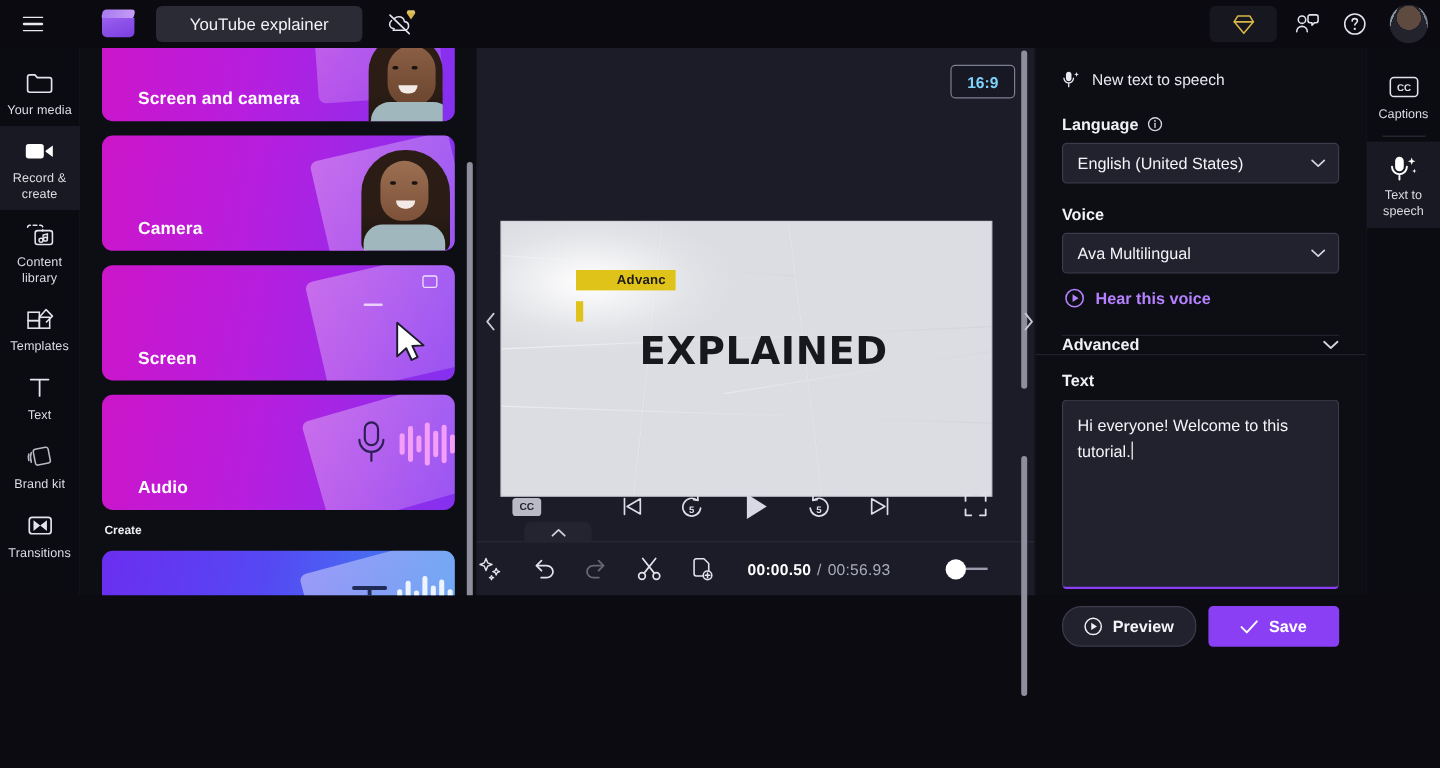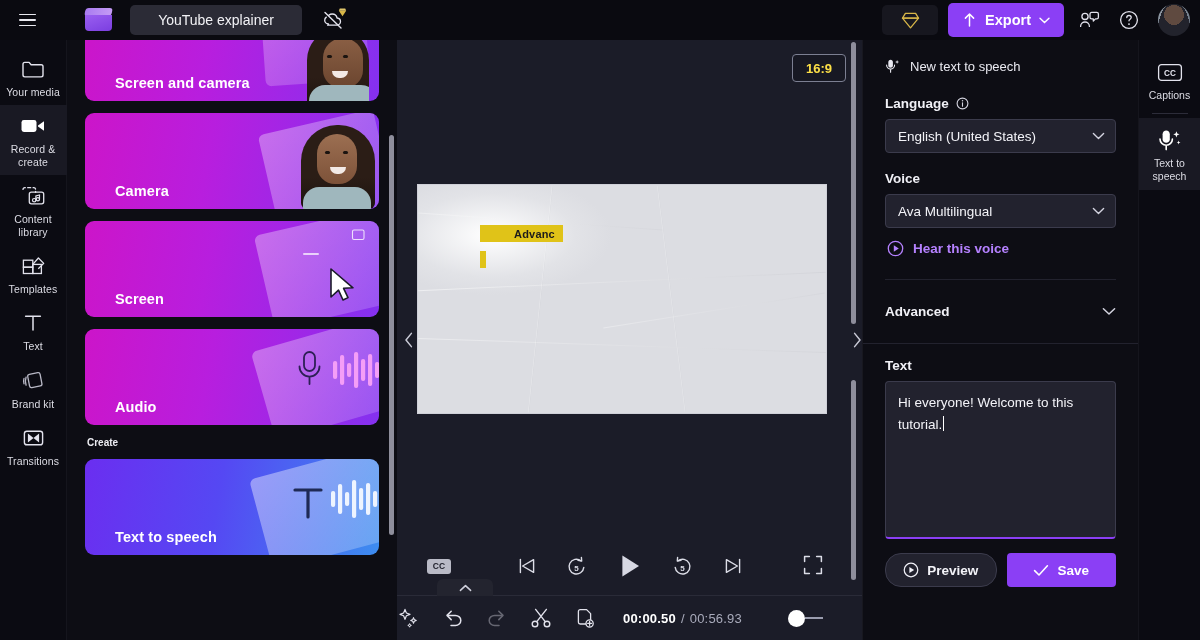--- a/index.html
+++ b/index.html
@@ -4,21 +4,21 @@
 <style>
   * { box-sizing: border-box; margin: 0; padding: 0; }
   html, body {
     width: 1200px; height: 640px;
     background: #0b0b11;
     font-family: "Liberation Sans", sans-serif;
     overflow: hidden;
     color: #fff;
     -webkit-font-smoothing: antialiased;
   }
-  .app { position: relative; width: 1200px; height: 640px; display: flex; flex-direction: column; }
+  .app { position: relative; width: 1200px; height: 496px; display: flex; flex-direction: column; }
 
   
   .topbar {
     height: 40px; flex: 0 0 40px;
     background: #0a0a10;
     display: flex; align-items: center;
     padding: 0 10px 0 14px;
     position: relative;
   }
   .hamburger { width: 26px; height: 26px; display:flex; flex-direction:column; justify-content:center; align-items:center; gap:4px; cursor:pointer; margin-right: 44px;}
@@ -116,21 +116,21 @@
   .section-head { font-size: 10px; font-weight: 700; color:#ececf2; margin: 4px 0 11px 2px; }
 
   
   .center {
     flex: 1 1 auto; background:#1b1c28; position: relative; display:flex; flex-direction:column; min-width:0;
   }
   .center-top { flex: 1 1 auto; position: relative; }
   .ratio-chip {
     position:absolute; right: 16px; top: 14px; height: 28px; min-width: 54px; padding: 0 12px;
     border: 1px solid #7c7f92; border-radius: 4px; display:flex; align-items:center; justify-content:center;
-    font-size: 13px; font-weight: 700; color:#fde047; background: rgba(0,0,0,.12); cursor:pointer;
+    font-size: 13px; font-weight: 700; color:#7dd3fc; background: rgba(0,0,0,.12); cursor:pointer;
   }
   .stage {
     position:absolute; left: 20px; top: 144px; width: 410px; height: 230px;
     border: 1px solid #cfd0d8; overflow:hidden;
     background:
       radial-gradient(ellipse 120px 60px at 18% 22%, #ffffff 0%, #e2e3e7 70%, #dcdde2 100%),
       radial-gradient(ellipse 160px 90px at 78% 18%, #fdfdfe 0%, #e6e7ec 80%),
       radial-gradient(ellipse 140px 70px at 35% 78%, #f7f7f9 0%, #dedfe5 80%),
       radial-gradient(ellipse 150px 80px at 86% 86%, #fafafb 0%, #e1e2e8 80%),
       linear-gradient(130deg,#f6f6f8 0%,#e7e8ec 40%,#f3f3f6 65%,#e2e3e9 100%);
@@ -263,29 +263,20 @@
     </div>
 
     <div class="topbar-right">
       <div class="premium-btn">
         <svg width="19" height="17" viewBox="0 0 19 17">
           <path d="M1.5 6.2h16l-8 9.6z" fill="none" stroke="#d8b648" stroke-width="1.3" stroke-linejoin="round"></path>
           <path d="M4.4 1.4h10.2l2.9 4.8h-16z" fill="none" stroke="#d8b648" stroke-width="1.3" stroke-linejoin="round"></path>
         </svg>
       </div>
 
-      <div class="export-btn">
-        <svg width="15" height="16" viewBox="0 0 15 16">
-          <path d="M7.5 14V2M7.5 2 3.4 6.1M7.5 2l4.1 4.1" stroke="#fff" stroke-width="1.5" stroke-linecap="round" stroke-linejoin="round"></path>
-        </svg>
-        <span>Export</span>
-        <svg width="11" height="7" viewBox="0 0 11 7">
-          <path d="M1 1.2 5.5 5.6 10 1.2" stroke="#fff" stroke-width="1.4" fill="none" stroke-linecap="round"></path>
-        </svg>
-      </div>
 
       <div class="icon-btn">
         <svg width="22" height="20" viewBox="0 0 22 20" fill="none">
           <circle cx="7" cy="6.4" r="3.1" stroke="#e2e2ec" stroke-width="1.3"></circle>
           <path d="M2.6 16.4c0-2.6 2-4.4 4.4-4.4s4.4 1.8 4.4 4.4" stroke="#e2e2ec" stroke-width="1.3" stroke-linecap="round"></path>
           <path d="M13.6 2.4h5.2c.9 0 1.6.7 1.6 1.6v3.3c0 .9-.7 1.6-1.6 1.6h-1.3l-2.2 2.1V8.9h-1.7c-.9 0-1.6-.7-1.6-1.6V4c0-.9.7-1.6 1.6-1.6z" stroke="#e2e2ec" stroke-width="1.3" stroke-linejoin="round"></path>
         </svg>
       </div>
 
       <div class="icon-btn">
@@ -489,20 +480,21 @@
         <div class="stage">
           <div class="crease" style="left:0; top:42%; width:100%; height:1.4px; transform:rotate(-2.6deg); opacity:.55;"></div>
           <div class="crease" style="left:0; top:70%; width:100%; height:1.2px; transform:rotate(2deg); opacity:.45;"></div>
           <div class="crease" style="left:30%; top:0; width:1.3px; height:100%; transform:rotate(6deg); opacity:.4;"></div>
           <div class="crease" style="left:62%; top:0; width:1.2px; height:100%; transform:rotate(-7deg); opacity:.35;"></div>
           <div class="crease" style="left:0; top:16%; width:60%; height:1.1px; transform:rotate(4deg); opacity:.35;"></div>
           <div class="crease" style="left:45%; top:55%; width:55%; height:1.2px; transform:rotate(-9deg); opacity:.35;"></div>
 
           <div class="hl-tag">Advanc</div>
           <div class="hl-bar"></div>
+          <div class="stage-title">EXPLAINED</div>
         </div>
       </div>
 
       <div class="player-bar">
         <div class="cc-chip">CC</div>
 
         <div class="transport">
           <div class="tbtn">
             <svg width="20" height="20" viewBox="0 0 20 20" fill="none">
               <path d="M3.4 3.4v13.2" stroke="#dcdde7" stroke-width="1.4" stroke-linecap="round"></path>

